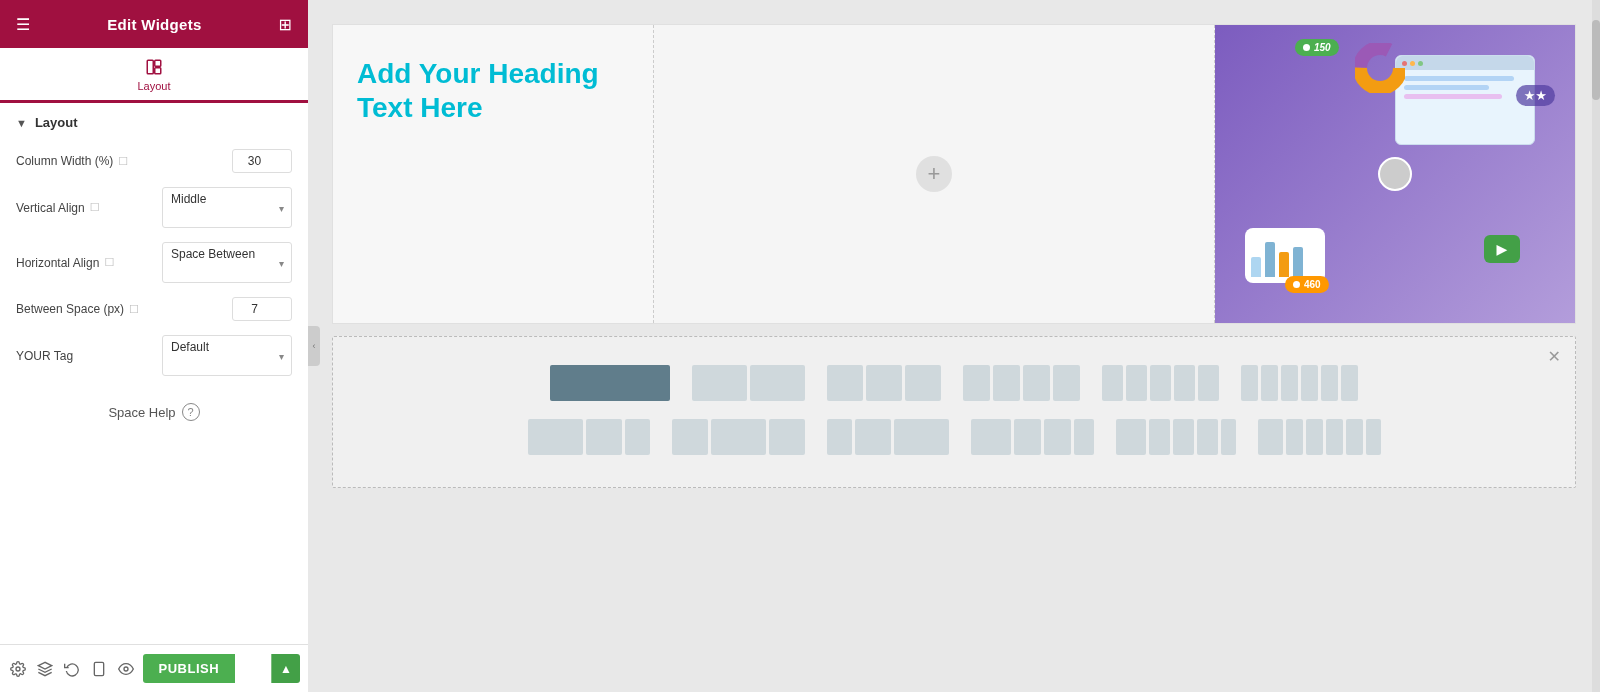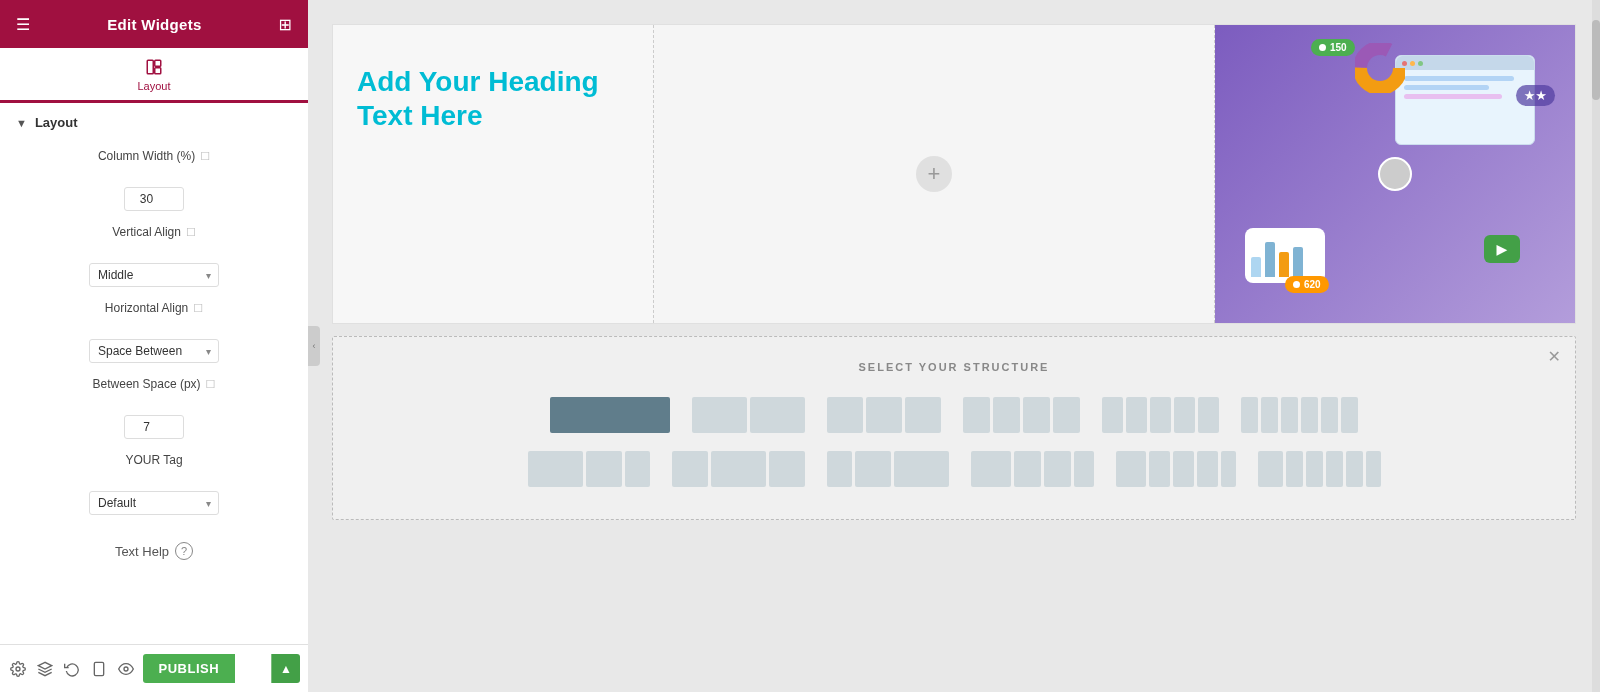--- a/index.html
+++ b/index.html
@@ -89,22 +89,21 @@
 
     .section-header .chevron {
       font-size: 11px;
       color: #555;
     }
 
     .form-row {
       display: flex;
       align-items: center;
       padding: 7px 16px;
-      gap: 24px;
-      flex-direction: column;
+      gap: 7px;
     }
 
     .form-label {
       font-size: 12px;
       color: #444;
       flex: 1;
       display: flex;
       align-items: center;
       gap: 5px;
     }
@@ -127,21 +126,21 @@
 
     .form-select-wrapper {
       position: relative;
       width: 130px;
     }
 
     .form-select {
       width: 100%;
       border: 1px solid #ddd;
       border-radius: 3px;
-      padding: 4px 24px 4px 8px;
+      padding: 4px 24px 21px 8px;
       font-size: 12px;
       color: #333;
       appearance: none;
       background: #fff;
       outline: none;
       cursor: pointer;
     }
 
     .select-arrow {
       position: absolute;
@@ -271,21 +270,21 @@
     .top-row {
       display: flex;
       gap: 0;
       background: #f7f7f7;
       border: 1px solid #e0e0e0;
       min-height: 300px;
     }
 
     .heading-col {
       flex: 0 0 320px;
-      padding: 40px 24px;
+      padding: 32px 24px;
       background: #f7f7f7;
     }
 
     .heading-text {
       font-size: 28px;
       font-weight: 700;
       color: #00bcd4;
       line-height: 1.2;
     }
 
@@ -566,21 +565,21 @@
           <option>header</option>
           <option>footer</option>
           <option>main</option>
           <option>nav</option>
         </select>
         <span class="select-arrow">▾</span>
       </div>
     </div>
 
     <div class="need-help">
-      <span>Text Help</span>
+      <span>Space Help</span>
       <div class="help-circle">?</div>
     </div>
 
   </div>
 
   <div class="sidebar-bottom">
     <div class="bottom-icon-btn" title="Settings">
       <svg width="16" height="16" viewBox="0 0 24 24" fill="none" stroke="currentColor" stroke-width="2">
         <circle cx="12" cy="12" r="3"></circle>
         <path d="M19.4 15a1.65 1.65 0 0 0 .33 1.82l.06.06a2 2 0 0 1-2.83 2.83l-.06-.06a1.65 1.65 0 0 0-1.82-.33 1.65 1.65 0 0 0-1 1.51V21a2 2 0 0 1-4 0v-.09A1.65 1.65 0 0 0 9 19.4a1.65 1.65 0 0 0-1.82.33l-.06.06a2 2 0 0 1-2.83-2.83l.06-.06A1.65 1.65 0 0 0 4.68 15a1.65 1.65 0 0 0-1.51-1H3a2 2 0 0 1 0-4h.09A1.65 1.65 0 0 0 4.6 9a1.65 1.65 0 0 0-.33-1.82l-.06-.06a2 2 0 0 1 2.83-2.83l.06.06A1.65 1.65 0 0 0 9 4.68a1.65 1.65 0 0 0 1-1.51V3a2 2 0 0 1 4 0v.09a1.65 1.65 0 0 0 1 1.51 1.65 1.65 0 0 0 1.82-.33l.06-.06a2 2 0 0 1 2.83 2.83l-.06.06A1.65 1.65 0 0 0 19.4 9a1.65 1.65 0 0 0 1.51 1H21a2 2 0 0 1 0 4h-.09a1.65 1.65 0 0 0-1.51 1z"></path>
@@ -658,43 +657,42 @@
             <div class="illus-bar" style="height:30px; background:#7fb3d3;"></div>
           </div>
 
           <div style="position:absolute; top:18px; right:170px;">
             <svg width="50" height="50">
               <circle cx="25" cy="25" r="20" fill="transparent" stroke="#f39c12" stroke-width="14" stroke-dasharray="63 63" stroke-dashoffset="0"></circle>
               <circle cx="25" cy="25" r="20" fill="transparent" stroke="#9b59b6" stroke-width="14" stroke-dasharray="40 86" stroke-dashoffset="-63"></circle>
             </svg>
           </div>
 
-          <div class="illus-badge" style="top:14px; left:96px; background:#4caf50;">
+          <div class="illus-badge" style="top:14px; left:80px; background:#4caf50;font-style:italic;">
             <div class="dot"></div>
             <span>150</span>
           </div>
 
           <div class="illus-badge" style="bottom:30px; left:70px; background:#ff9800;">
             <div class="dot"></div>
-            <span>620</span>
+            <span>460</span>
           </div>
 
           <div class="illus-stars" style="top:60px; right:20px;">★★</div>
 
           <div style="position:absolute; bottom:60px; right:55px; background:#43a047; border-radius:6px; width:36px; height:28px; display:flex; align-items:center; justify-content:center; color:#fff; font-size:14px;">▶</div>
 
           <div style="position:absolute; top:50%; left:50%; transform:translate(-50%,-50%); background:#ccc; width:34px; height:34px; border-radius:50%; border:2px solid #fff;"></div>
 
         </div>
       </div>
     </div>
 
     <div class="structure-section">
       <div class="structure-close">✕</div>
-      <div class="structure-title">SELECT YOUR STRUCTURE</div>
 
       <div class="structure-grid">
 
         <div class="structure-row">
 
           <div class="structure-option selected">
             <div class="struct-block" style="width:120px;"></div>
           </div>
 
           <div class="structure-option">

